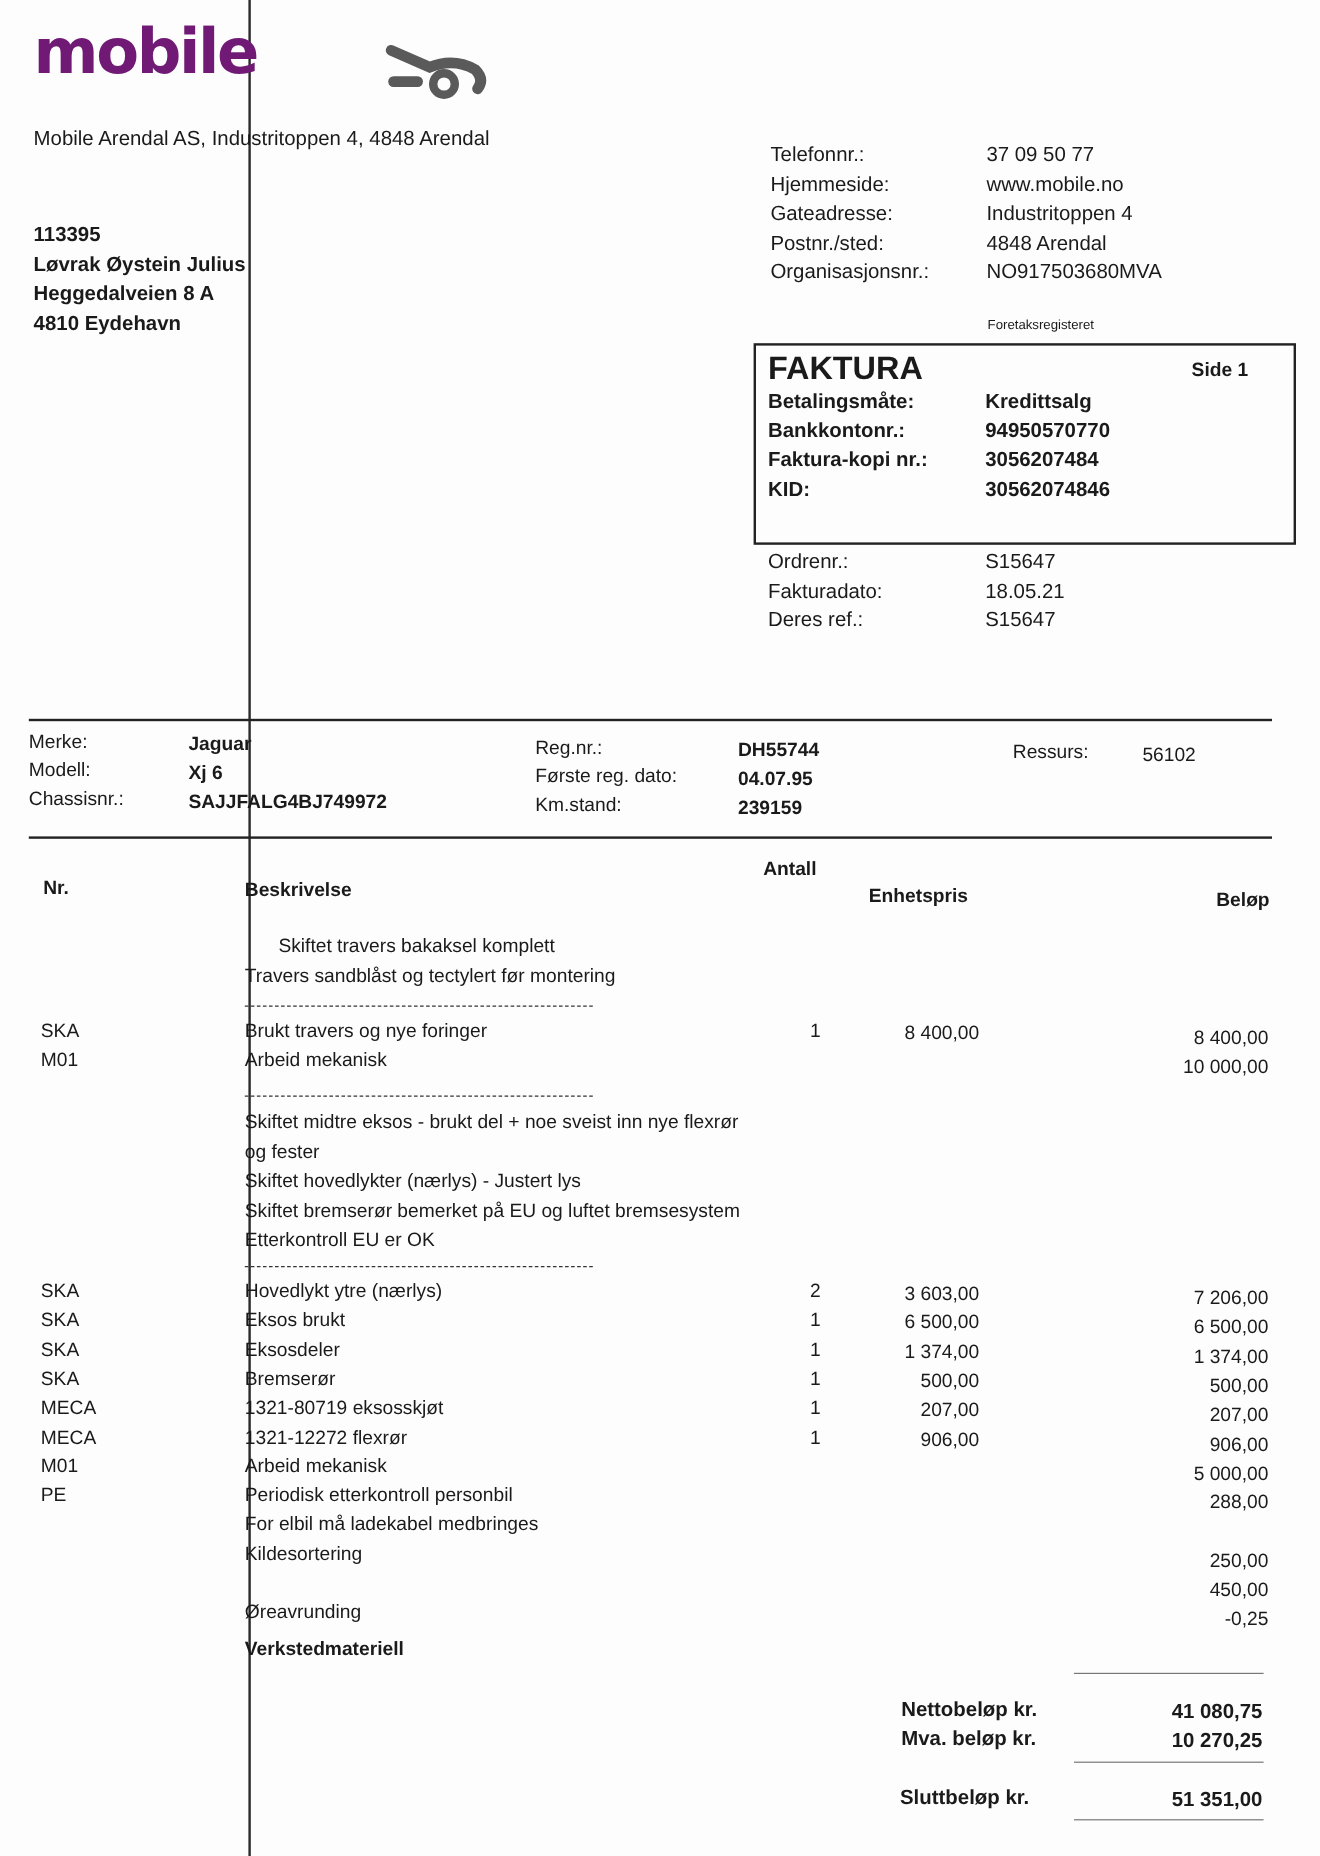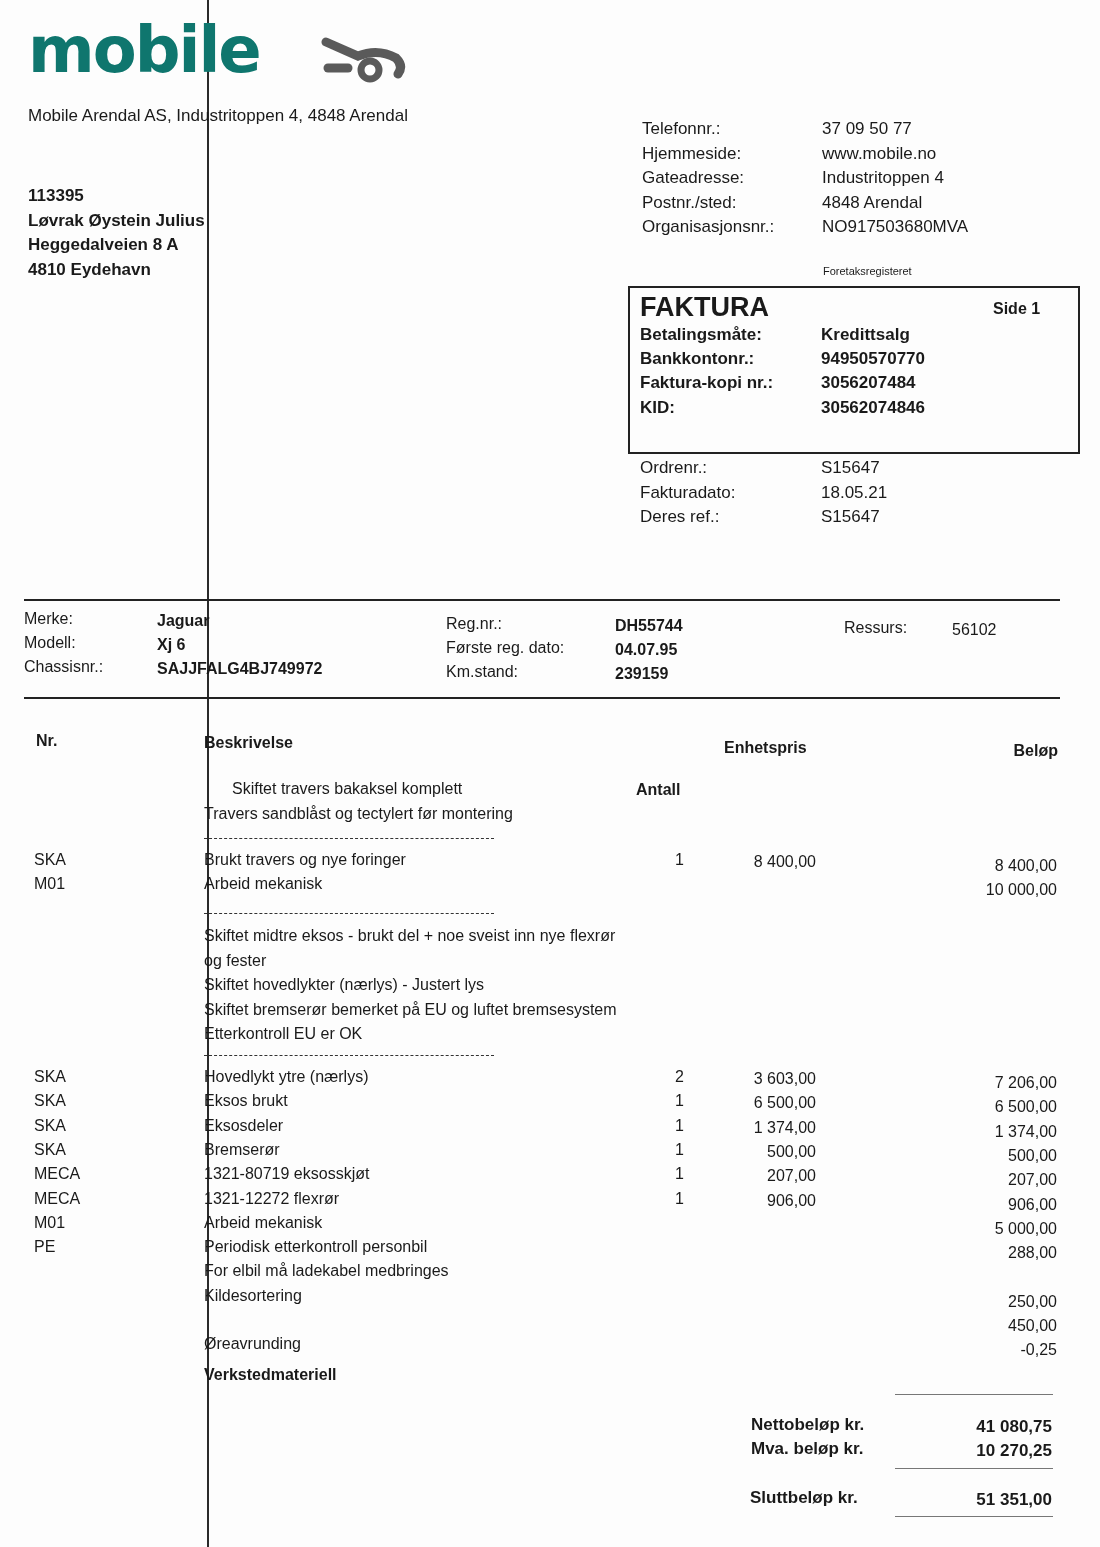--- a/index.html
+++ b/index.html
@@ -1,21 +1,21 @@
 <!DOCTYPE html>
 <html><head>
 <meta charset="utf-8">
 <style>
   html, body { margin:0; padding:0; }
   body { width:1100px; height:1547px; background:#fdfdfd; position:relative; overflow:hidden;
          font-family:"Liberation Sans", sans-serif; color:#1a1a1a; }
   .abs { position:absolute; }
   .scan-line { position:absolute; left:207px; top:0; width:2px; height:1547px; background:#2a2a2a; }
-  .logo { left:28px; top:18px; font-family:"DejaVu Sans", sans-serif; font-weight:bold; font-size:64px;
-          letter-spacing:-2px; color:#0f766e; line-height:1; }
+  .logo { left:28px; top:18px; font-family:"DejaVu Sans", sans-serif; font-weight:bold; font-size:52px;
+          letter-spacing:-2px; color:#701a75; line-height:1; }
   .logo-car { position:absolute; left:318px; top:28px; }
   .company-addr { left:28px; top:106px; font-size:17px; }
   .cust { left:28px; top:184px; font-size:17px; font-weight:bold; line-height:24.5px; }
   .contact { left:642px; top:117px; font-size:17px; line-height:24.5px; }
   .contact .row { display:flex; }
   .contact .lbl { width:180px; }
   .foretak { left:823px; top:265px; font-size:11px; }
   .faktura-box { left:628px; top:286px; width:452px; height:168px; border:2px solid #222; box-sizing:border-box; }
   .fk-title { left:640px; top:292px; font-size:27px; font-weight:bold; }
   .fk-side { left:993px; top:300px; font-size:16px; font-weight:bold;text-align:center; }
@@ -140,21 +140,21 @@
   <div class="bold">04.07.95</div>
   <div class="bold">239159</div>
 </div>
 <div class="abs veh" style="left:844px; top:616px;">Ressurs:</div>
 <div class="abs veh bold" style="left:952px; top:618px;">56102</div>
 
 <div class="hr" style="left:24px; top:697px; width:1036px;"></div>
 
 <div class="th" style="left:36px;">Nr.</div>
 <div class="th" style="left:204px; top:734px;">Beskrivelse</div>
-<div class="th" style="left:636px; top:781px;">Antall</div>
+<div class="th" style="left:636px; top:716px;">Antall</div>
 <div class="th" style="left:724px; top:739px;">Enhetspris</div>
 <div class="th right" style="left:960px; top:742px; width:98px;">Beløp</div>
 
 <div id="rows">
     <div class="line" style="left: 204px; top: 780px; margin-left: 28px;">Skiftet travers bakaksel komplett</div>
     <div class="line" style="left: 204px; top: 804.5px;">Travers sandblåst og tectylert før montering</div>
     <div class="dash" style="top: 838px;"></div>
     <div class="line" style="left: 34px; top: 851px;">SKA</div>
     <div class="line" style="left: 204px; top: 851px;">Brukt travers og nye foringer</div>
     <div class="line right" style="left: 640px; top: 851px; width: 44px;">1</div>

